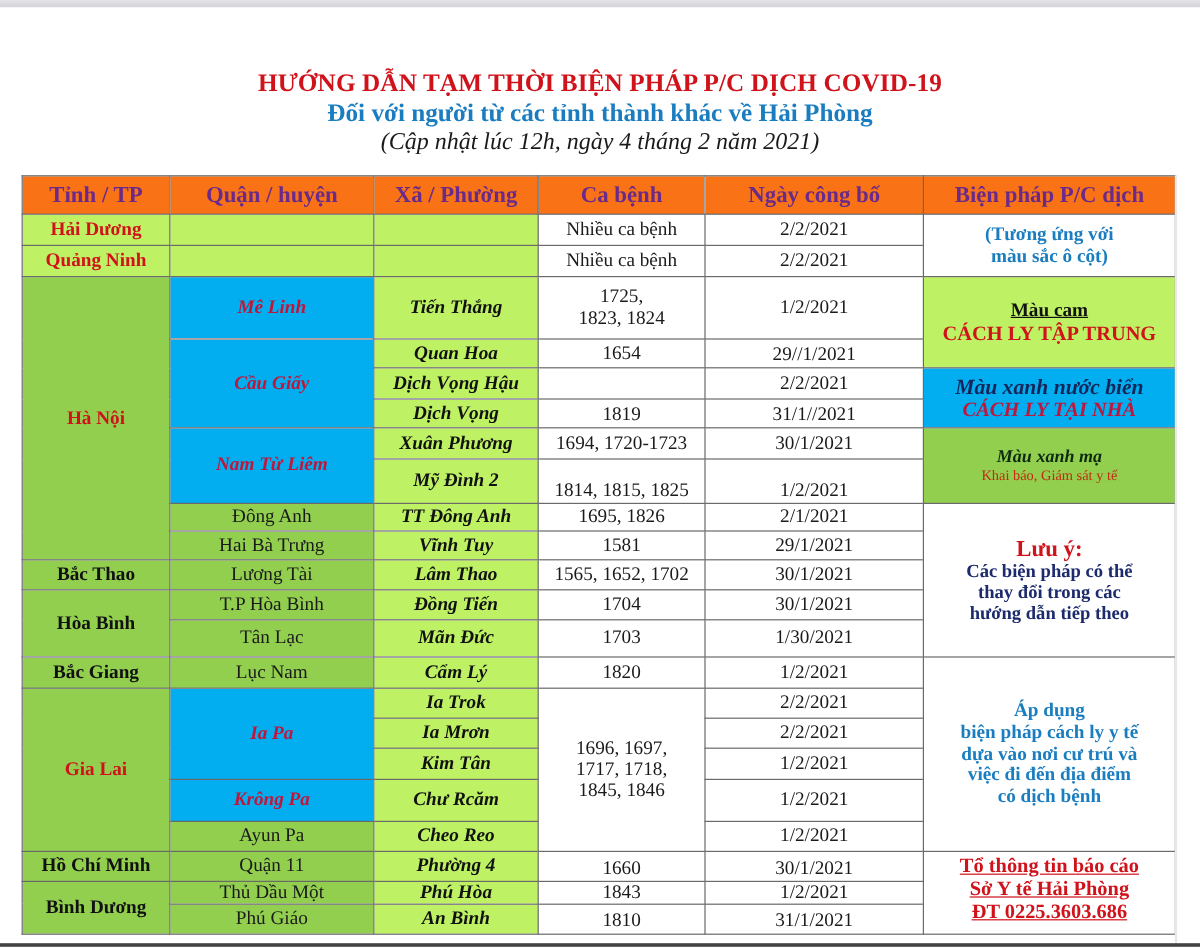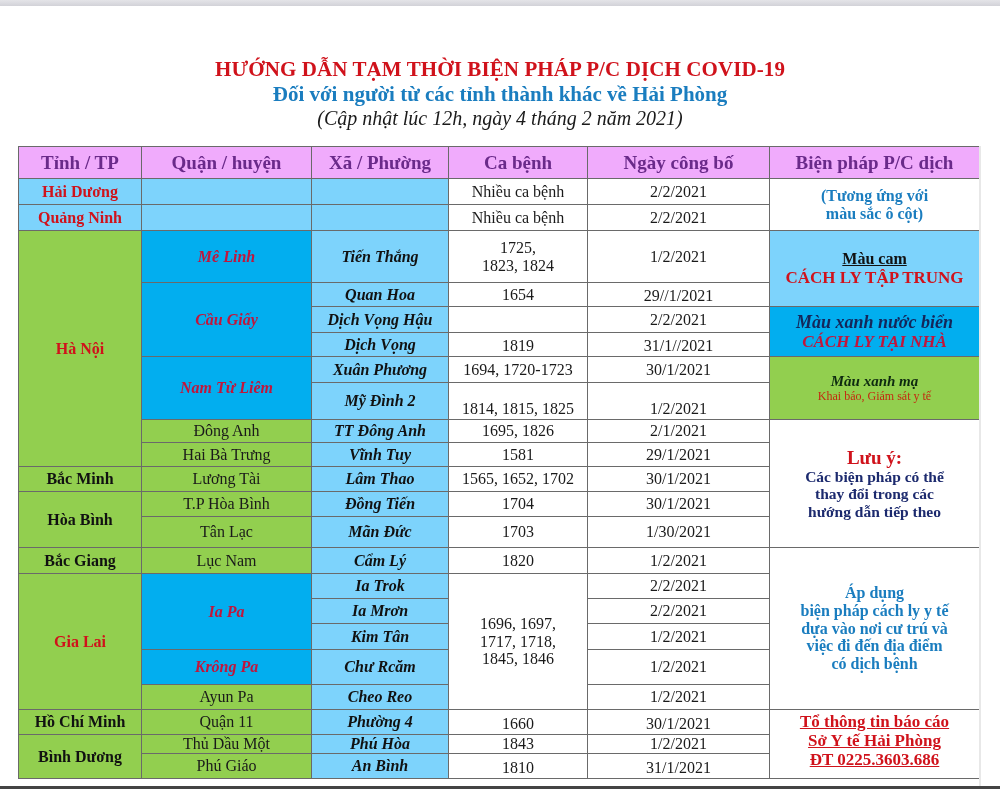--- a/index.html
+++ b/index.html
@@ -25,25 +25,25 @@
     border-collapse: collapse; table-layout: fixed;
     width: 961px;
   }
   table.grid td, table.grid th {
     border: 1.5px solid #6a6a6a;
     text-align: center; vertical-align: middle;
     padding: 0 2px; overflow: hidden; line-height: 1.12;
     font-size: 16px; color: #1a1a1a;
   }
   table.grid th {
-    background: #f0abfc; color: #6a2a8a; font-size: 19px; font-weight: bold;
+    background: #f97316; color: #6a2a8a; font-size: 19px; font-weight: bold;
     height: 31px;
     margin-top: 44px;
   }
-  .peach { background: #7dd3fc; }
+  .peach { background: #bef264; }
   .green { background: #92cf4f; }
   .blue  { background: #02aeef; }
   .white { background: #ffffff; }
   .prov-red { color: #d0121b !important; font-weight: bold; font-size: 16px !important; }
   .prov-blk { color: #111 !important; font-weight: bold; font-size: 16px !important; }
   .dist-ital { color: #c0163c !important; font-weight: bold; font-style: italic; font-size: 16px !important; }
   .ward { font-weight: bold; font-style: italic; color: #111 !important; }
   .bottom-sub { vertical-align: bottom !important; padding-bottom: 1px !important; }
   .note-blue { color: #1a7dbf !important; font-weight: bold; font-size: 16px !important; }
   .note-navy { color: #1c2a6e !important; font-weight: bold; font-size: 15.5px !important; }
@@ -182,21 +182,21 @@
     </tr>
 
     <tr style="height:24px">
       <td class="green">Hai Bà Trưng</td>
       <td class="peach ward">Vĩnh Tuy</td>
       <td class="white">1581</td>
       <td class="white">29/1/2021</td>
     </tr>
 
     <tr style="height:25px">
-      <td class="green prov-blk">Bắc Minh</td>
+      <td class="green prov-blk">Bắc Thao</td>
       <td class="green">Lương Tài</td>
       <td class="peach ward">Lâm Thao</td>
       <td class="white">1565, 1652, 1702</td>
       <td class="white">30/1/2021</td>
     </tr>
 
     <tr style="height:25px">
       <td class="green prov-blk" rowspan="2">Hòa Bình</td>
       <td class="green">T.P Hòa Bình</td>
       <td class="peach ward">Đồng Tiến</td>

